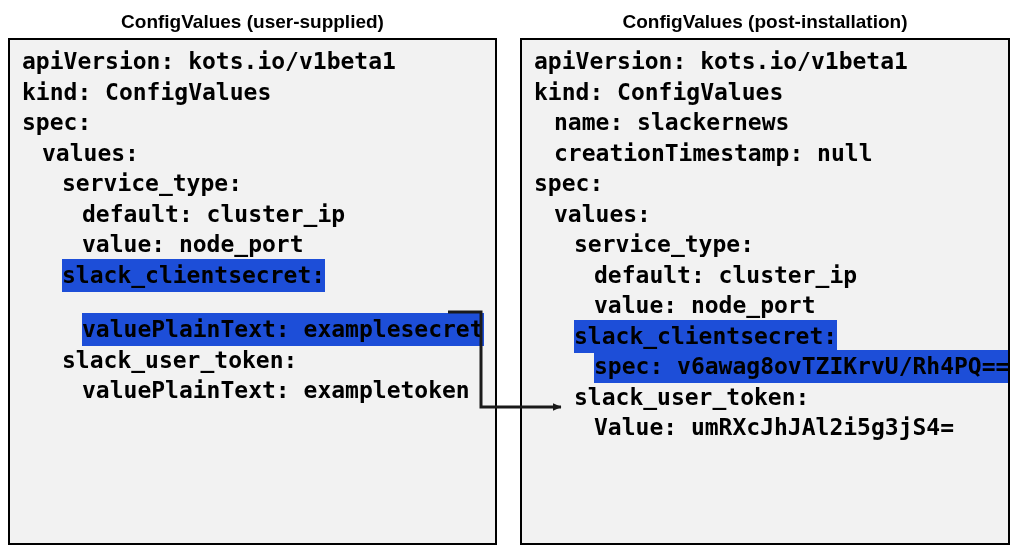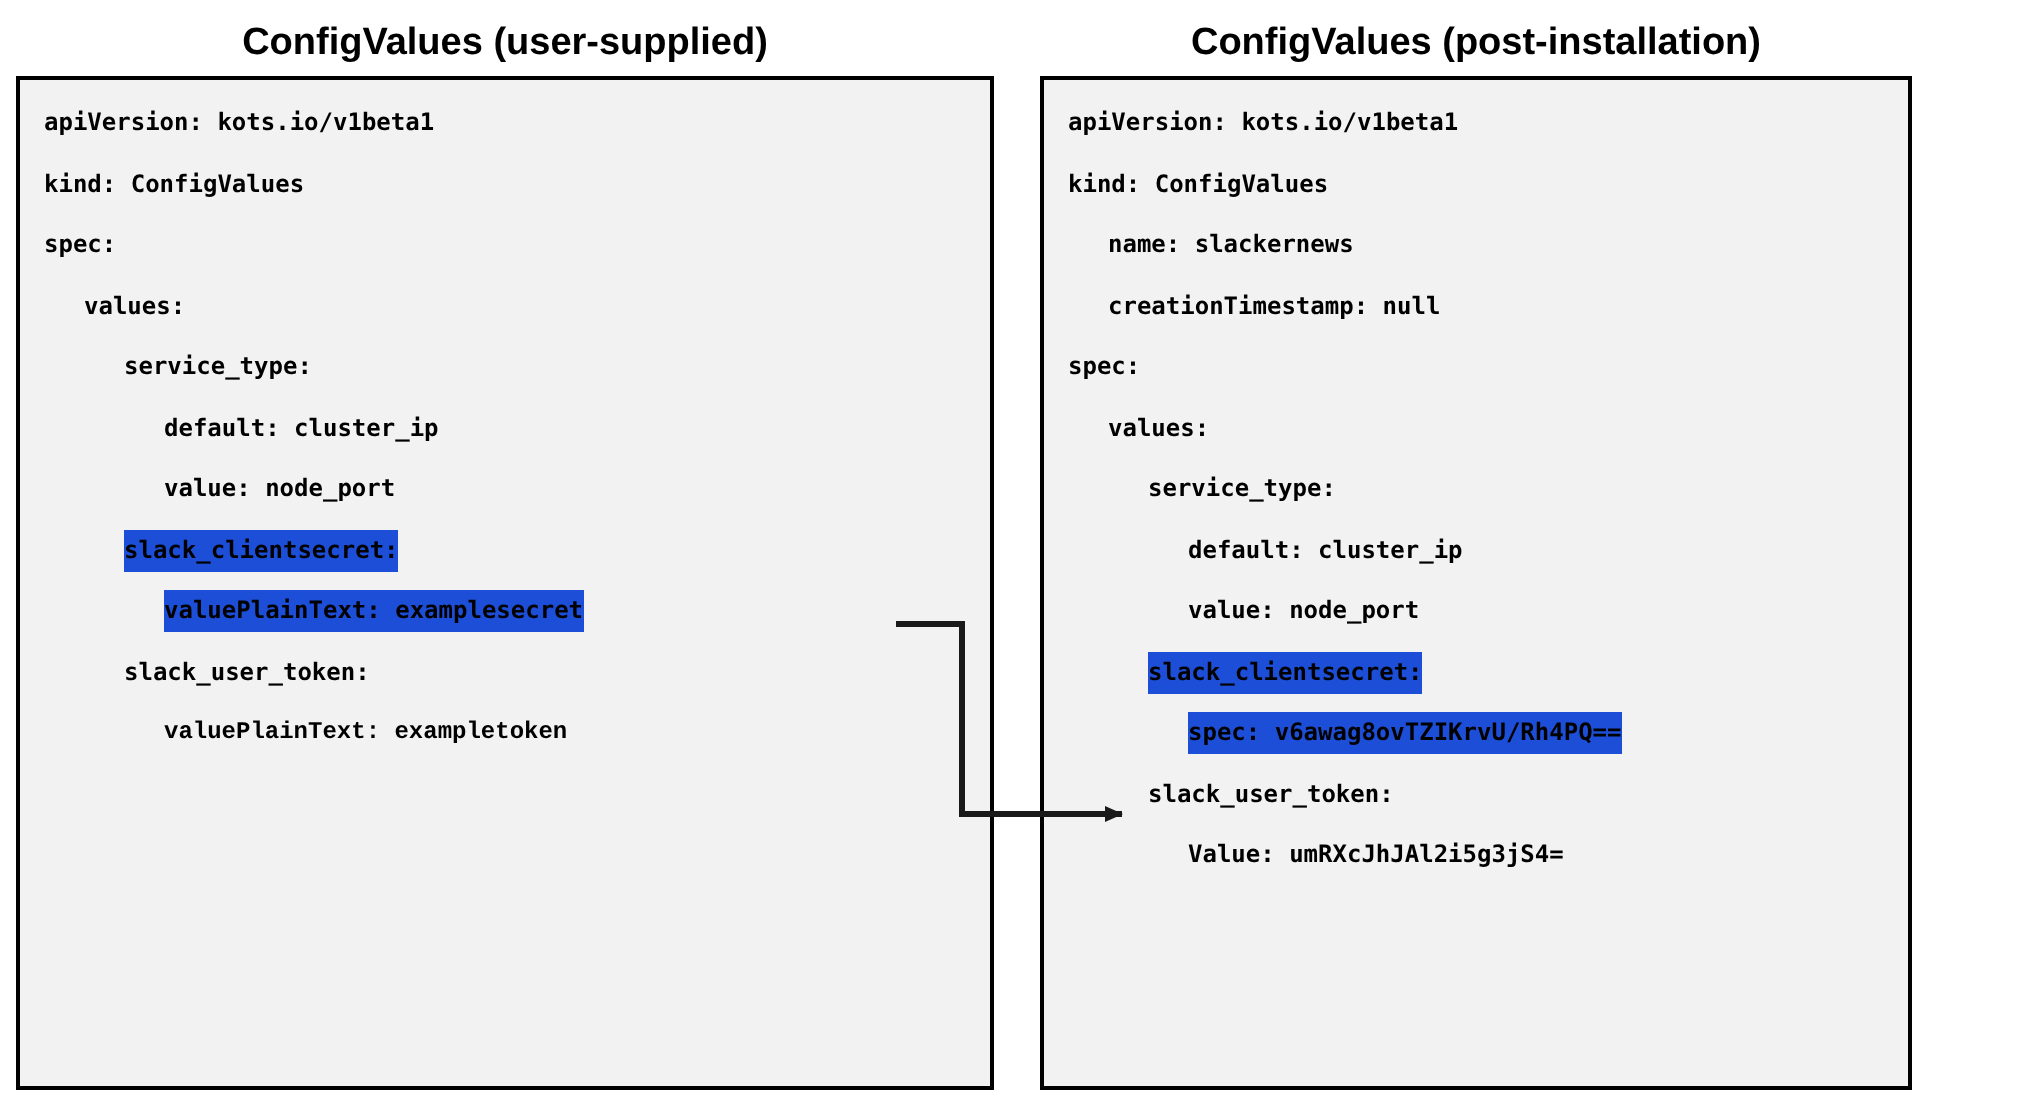--- a/index.html
+++ b/index.html
@@ -53,21 +53,21 @@
     top: 6px;
     left: 12px;
     right: 0;
     bottom: 0;
   }
 
   .code-line {
     height: 30.5px;
     line-height: 30.5px;
     font-family: "DejaVu Sans Mono", "Liberation Mono", monospace;
-    font-size: 12px;
+    font-size: 23px;
     font-weight: bold;
     color: #000000;
     white-space: pre;
   }
 
   .code-line > span.seg {
     display: inline;
     white-space: pre;
   }
 
@@ -81,21 +81,21 @@
     left: 8px;
     top: 6px;
     width: 489px;
     height: 553px;
   }
 
   
   #panel-right {
     left: 520px;
     top: 6px;
-    width: 436px;
+    width: 490px;
     height: 553px;
   }
 
   
   #connector {
     position: absolute;
     left: 0;
     top: 0;
     width: 1019px;
     height: 559px;
@@ -110,23 +110,23 @@
   <div class="panel-box">
     <div class="code-area">
         <div class="code-line" style="padding-left: 0px;"><span class="seg">apiVersion: kots.io/v1beta1</span></div>
         <div class="code-line" style="padding-left: 0px;"><span class="seg">kind: ConfigValues</span></div>
         <div class="code-line" style="padding-left: 0px;"><span class="seg">spec:</span></div>
         <div class="code-line" style="padding-left: 20px;"><span class="seg">values:</span></div>
         <div class="code-line" style="padding-left: 40px;"><span class="seg">service_type:</span></div>
         <div class="code-line" style="padding-left: 60px;"><span class="seg">default: cluster_ip</span></div>
         <div class="code-line" style="padding-left: 60px;"><span class="seg">value: node_port</span></div>
         <div class="code-line" style="padding-left: 40px;"><span class="seg hl">slack_clientsecret:</span></div>
-        <div class="code-line" style="padding-left: 60px;"><span class="seg hl">valuePlainText: examplesecret</span></div>
+        <div class="code-line" style="padding-left: 60px; margin-top: 24px;"><span class="seg hl">valuePlainText: examplesecret</span></div>
         <div class="code-line" style="padding-left: 40px;"><span class="seg">slack_user_token:</span></div>
-        <div class="code-line" style="padding-left: 60px; font-family: Liberation Mono, monospace;"><span class="seg">valuePlainText: exampletoken</span></div>
+        <div class="code-line" style="padding-left: 60px;"><span class="seg">valuePlainText: exampletoken</span></div>
       </div>
   </div>
 </div>
 
 <div class="panel" id="panel-right">
   <div class="panel-title">ConfigValues (post-installation)</div>
   <div class="panel-box">
     <div class="code-area">
         <div class="code-line" style="padding-left: 0px;"><span class="seg">apiVersion: kots.io/v1beta1</span></div>
         <div class="code-line" style="padding-left: 0px;"><span class="seg">kind: ConfigValues</span></div>

